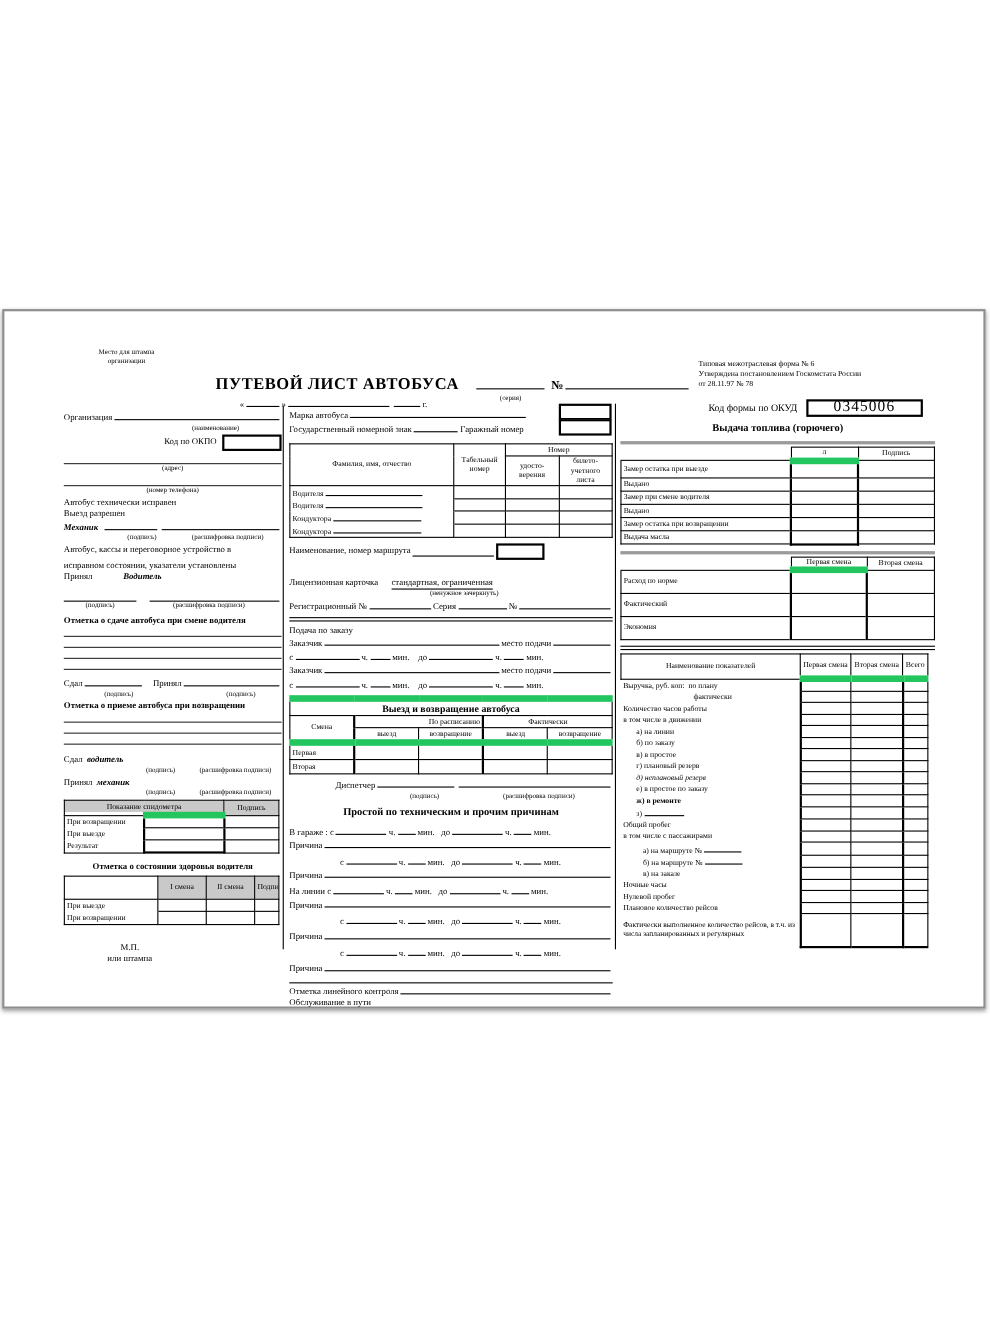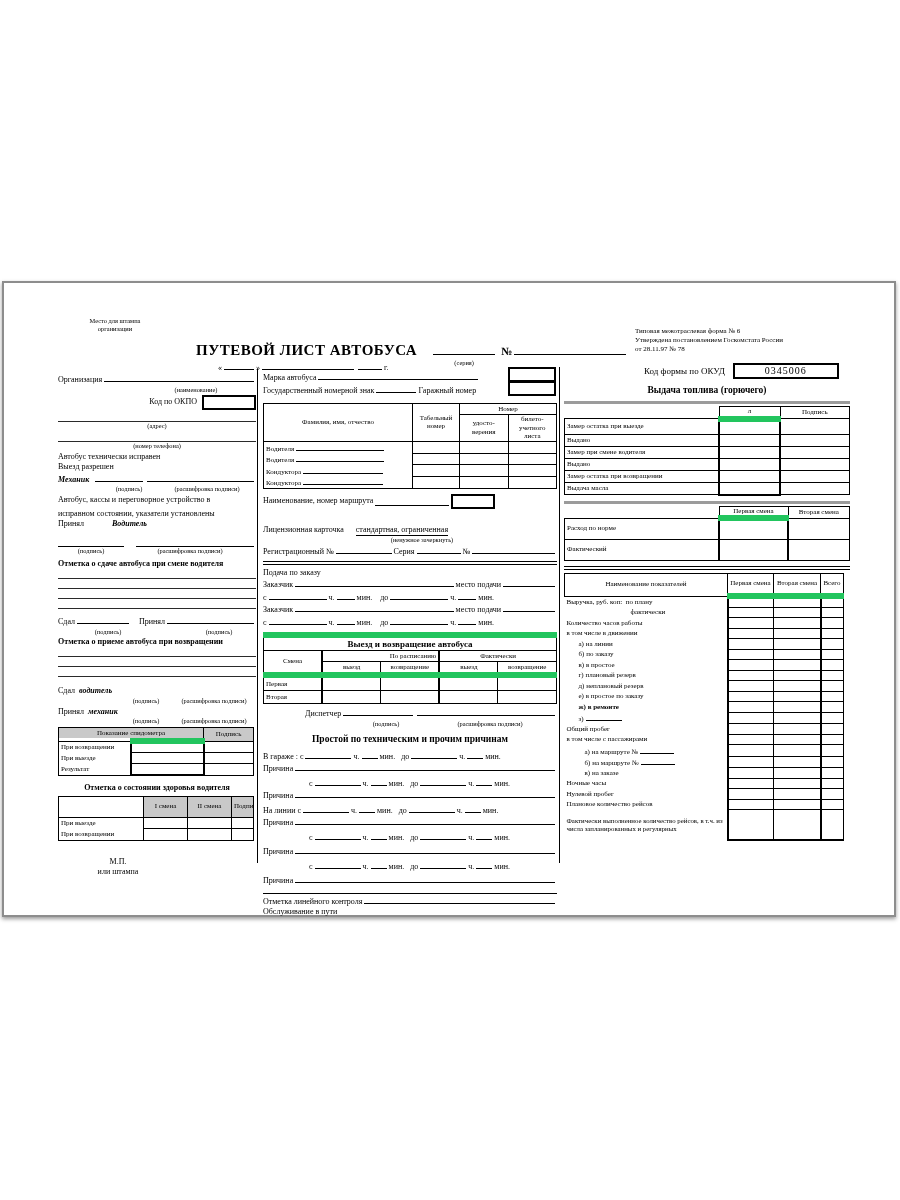--- a/index.html
+++ b/index.html
@@ -64,21 +64,21 @@
     <span>г.</span>
   </div>
 
   <div class="abs t7" style="left:631px;top:44px;width:216px;">
     <div>Типовая межотраслевая форма № 6</div>
     <div>Утверждена постановлением Госкомстата России</div>
     <div>от 28.11.97  № 78</div>
   </div>
   <div class="abs row" style="left:640px;top:80px;align-items:center;">
     <span class="t9">Код формы по ОКУД</span>
-    <span class="thk c" style="width:102px;height:12px;margin-left:8px;font-size:10px;line-height:12px;letter-spacing:1px;">0345006</span>
+    <span class="thk c" style="width:102px;height:12px;margin-left:8px;font-size:14px;line-height:12px;letter-spacing:1px;">0345006</span>
   </div>
 
   <div class="vline" style="left:253px;top:86px;height:494px;"></div>
   <div class="vline" style="left:555px;top:84px;height:496px;"></div>
 
   <div class="abs" style="left:54px;top:90px;width:198px;">
 
     <div class="row t8">
       <span>Организация</span>
       <span class="ln grow"></span>
@@ -542,20 +542,25 @@
       <tr>
         <td style="height:20px;">Расход по норме</td>
         <td class="bl br bt"></td>
         <td></td>
       </tr>
       <tr>
         <td style="height:20px;">Фактический</td>
         <td class="bl br"></td>
         <td></td>
       </tr>
+      <tr>
+        <td style="height:20px;">Экономия</td>
+        <td class="bl br"></td>
+        <td></td>
+      </tr>
     </tbody>
       </table>
 
     <div class="dbl" style="margin-top:5px;"></div>
 
     <table style="width:280px;">
       <tbody>
           <tr>
         <td class="c" style="width:158px;height:22px;">Наименование показателей</td>
         <td class="c" style="width:41px;">Первая смена</td>
@@ -604,21 +609,21 @@
             <td class="br"></td>
             <td></td>
       </tr>
       <tr>
         <td class="noB ind1" style="height:10.5px;">г) плановый резерв</td>
         <td class="bl"></td>
             <td class="br"></td>
             <td></td>
       </tr>
       <tr>
-        <td class="noB ind1" style="height:10.5px;">д) неплановый резерв</td>
+        <td class="noB ind1" style="height:10.5px;font-style:italic;">д) неплановый резерв</td>
         <td class="bl"></td>
             <td class="br"></td>
             <td></td>
       </tr>
       <tr>
         <td class="noB ind1" style="height:10.5px;">е) в простое по заказу</td>
         <td class="bl"></td>
             <td class="br"></td>
             <td></td>
       </tr>

